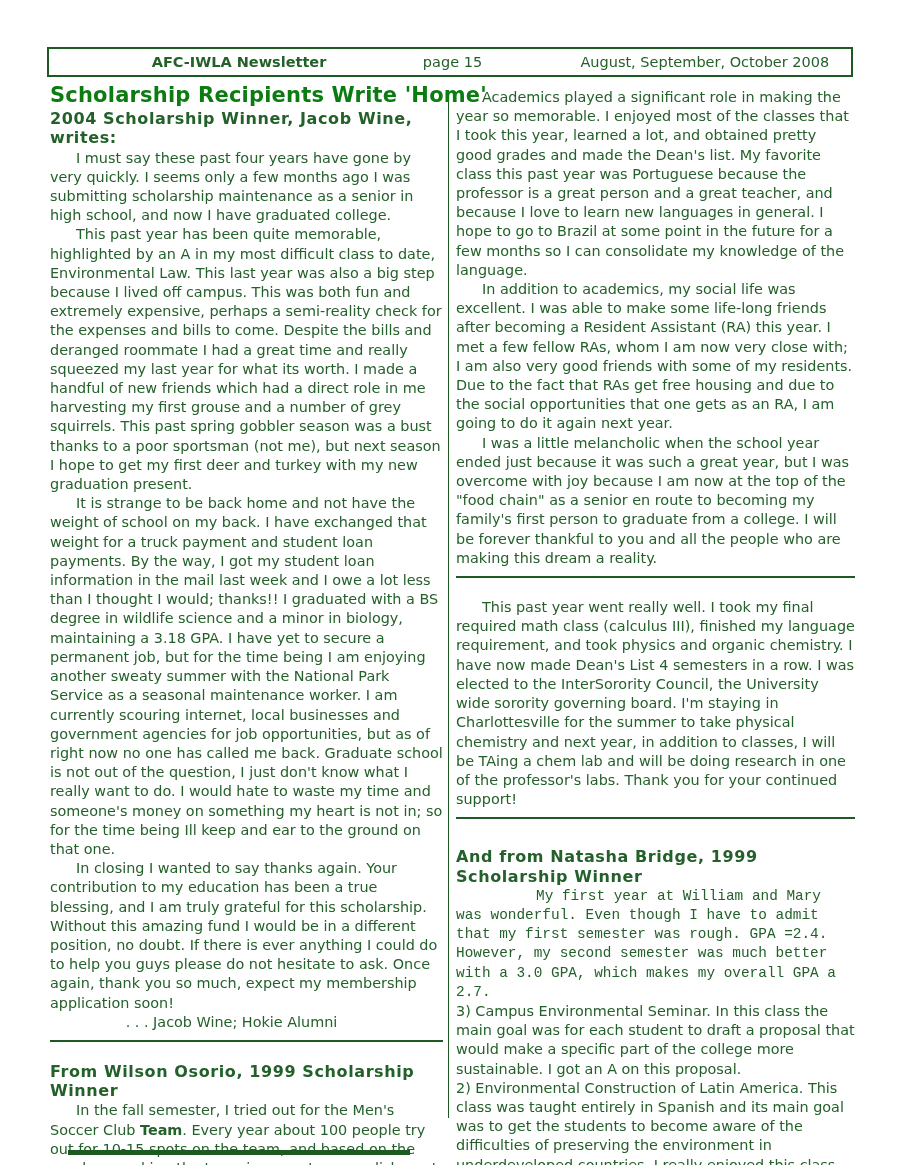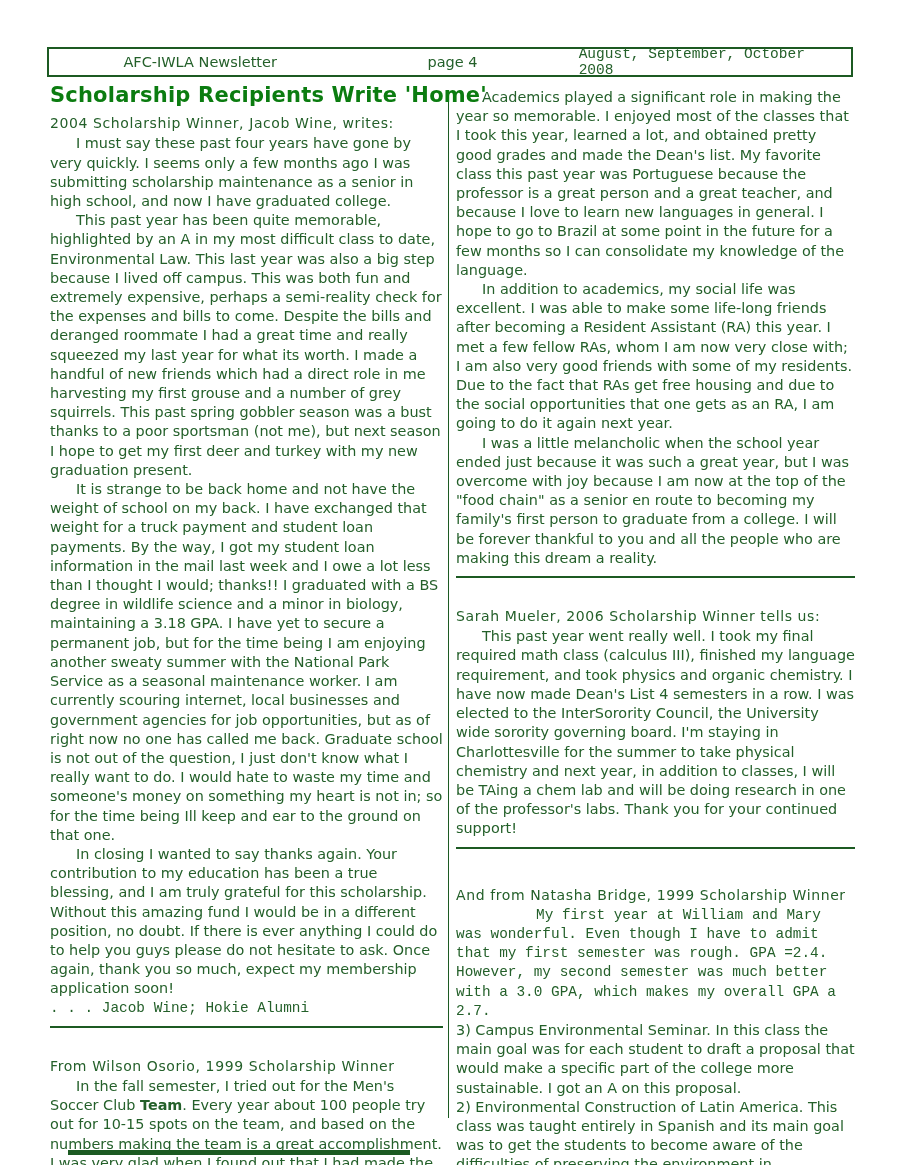--- a/index.html
+++ b/index.html
@@ -11,45 +11,45 @@
     overflow:hidden;
   }
   .page { position:relative; width:900px; height:1165px; background:#fff; }
 
   .header-box {
     position:absolute; left:47px; top:47px; width:806px; height:30px;
     border:2px solid #1c5a22;
     display:flex; align-items:center;
     font-size:14.5px; color:#24602a;
   }
-  .header-left  { flex:1; padding-left:25px; text-align:center; }
+  .header-left  { flex:1; padding-left:25px; text-align:right;font-weight:bold; }
   .header-center{ flex:1; text-align:center; }
-  .header-right { flex:1; padding-right:20px; text-align:left;font-family:Liberation Mono, monospace; }
+  .header-right { flex:1; padding-right:20px; text-align:center; }
 
   .col { position:absolute; font-size:14.4px; line-height:19.2px; text-align:left; }
   .col-left  { left:50px;  top:86px;  width:393px; }
   .col-right { left:456px; top:88px;  width:399px; }
 
   .v-divider {
     position:absolute; left:448px; top:92px; width:1px; height:1026px;
     background:#1c5a22;
   }
 
   .page-title {
     font-size:21px; font-weight:bold; color:#0b7c10;
     letter-spacing:0.2px; margin-bottom:4px; white-space:nowrap;
   }
   .section-heading {
-    font-weight:normal; font-size:14px; letter-spacing:0.6px;
-    margin-top:9px; margin-bottom:1px;
+    font-weight:bold; font-size:16px; letter-spacing:0.6px;
+    margin-top:0; margin-bottom:1px;
   }
   .para   { text-indent:26px; }
   .para-noindent { text-indent:0; }
   .para-deep { text-indent:80px;font-family:Liberation Mono, monospace; }
-  .signature { padding-right:30px;font-family:Liberation Mono, monospace; }
+  .signature { text-align:center; padding-right:30px; }
 
   .h-rule {
     border:none; border-top:2px solid #1c5a22;
     margin:8px 0 10px 0;
   }
   .spacer-sm { height:10px; }
   .spacer-md { height:18px; }
 
   .column-end-rule {
     position:absolute; left:68px; top:1150px; width:342px; height:5px;
@@ -57,21 +57,21 @@
   }
   b { font-weight:bold; }
 </style>
 </head>
 <body>
 
 <div class="page">
 
   <div class="header-box">
     <div class="header-left">AFC-IWLA Newsletter</div>
-    <div class="header-center">page 4</div>
+    <div class="header-center">page 15</div>
     <div class="header-right">August, September, October 2008</div>
   </div>
 
   <div class="v-divider"></div>
 
   <div class="col col-left">
     <div class="page-title">Scholarship Recipients Write 'Home'</div>
 
     <div class="section-heading">2004 Scholarship Winner, Jacob Wine, writes:</div>
     <div class="para">I must say these past four years have gone by very quickly. I seems only a few months ago I was submitting scholarship maintenance as a senior in high school, and now I have graduated college.</div>
@@ -88,21 +88,20 @@
   </div>
 
   <div class="col col-right">
     <div class="para">Academics played a significant role in making the year so memorable.  I enjoyed most of the classes that I took this year, learned a lot, and obtained pretty good grades and made the Dean's list.  My favorite class this past year was Portuguese because the professor is a great person and a great teacher, and because I love to learn new languages in general.  I hope to go to Brazil at some point in the future for a few months so I can consolidate my knowledge of the language.</div>
     <div class="para">In addition to academics, my social life was excellent. I was able to make some life-long friends after becoming a Resident Assistant (RA) this year.  I met a few fellow RAs, whom I am now very close with; I am also very good friends with some of my residents.  Due to the fact that RAs get free housing and due to the social opportunities that one gets as an RA, I am going to do it again next year.</div>
     <div class="para">I was a little melancholic when the school year ended just because it was such a great year, but I was overcome with joy because I am now at the top of the "food chain" as a senior en route to becoming my family's first person to graduate from a college.  I will be forever thankful to you and all the people who are making this dream a reality.</div>
 
     <hr class="h-rule">
     <div class="spacer-sm"></div>
 
-    <div class="section-heading">Sarah Mueler, 2006 Scholarship Winner tells us:</div>
     <div class="para">This past year went really well.  I took my final required math class (calculus III), finished my language requirement, and took physics and organic chemistry.  I have now made Dean's List 4 semesters in a row.  I was elected to the InterSorority Council, the University wide sorority governing board.  I'm staying in Charlottesville for the summer to take physical chemistry and next year, in addition to classes, I will be TAing a chem lab and will be doing research in one of the professor's labs.    Thank you for your continued support!</div>
 
     <hr class="h-rule">
     <div class="spacer-md"></div>
 
     <div class="section-heading">And from Natasha Bridge, 1999 Scholarship Winner</div>
     <div class="para-deep">My first year at William and Mary was wonderful. Even though I have to admit that my first semester was rough. GPA =2.4. However, my second semester was much better with a 3.0 GPA, which makes my overall GPA a 2.7.</div>
     <div class="para-noindent">3) Campus Environmental Seminar. In this class the main goal was for each student to draft a proposal that would make a specific part of the college more sustainable. I got an A on this proposal.</div>
     <div class="para-noindent">2) Environmental Construction of Latin America. This class was taught entirely in Spanish and its main goal was to get the students to become aware of the difficulties of preserving the environment in underdeveloped countries. I really enjoyed this class even though it was difficult and I survived it with a B.</div>
 

